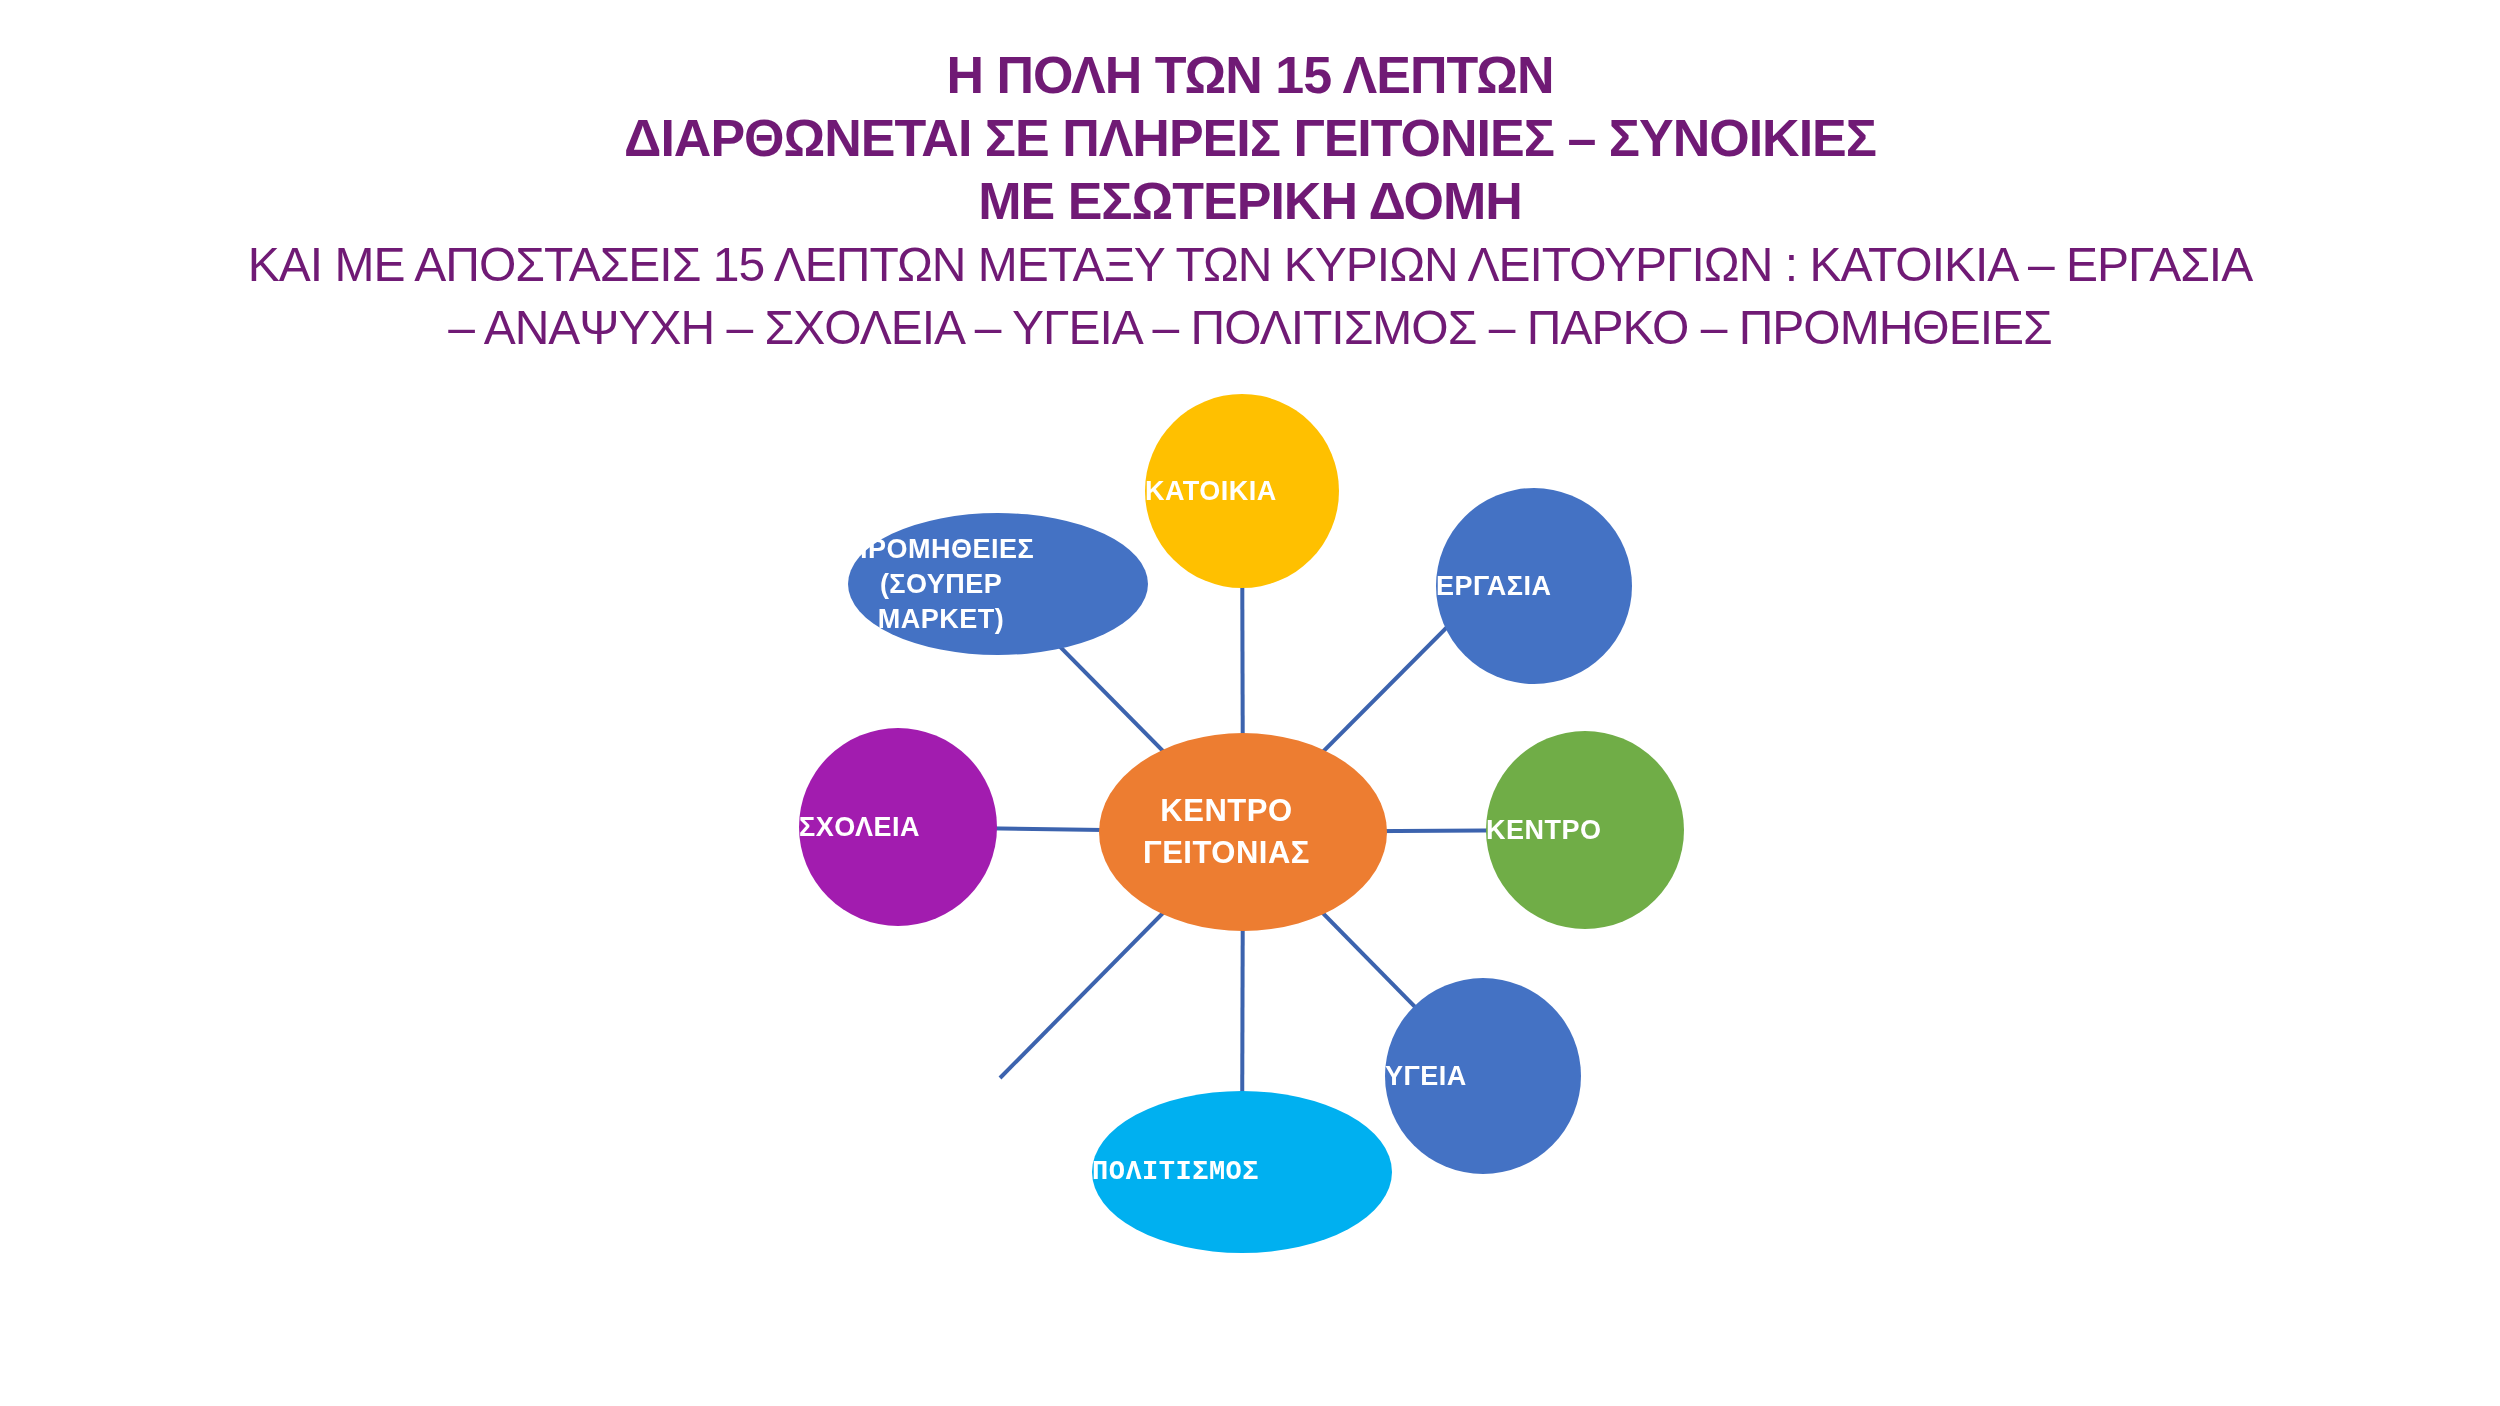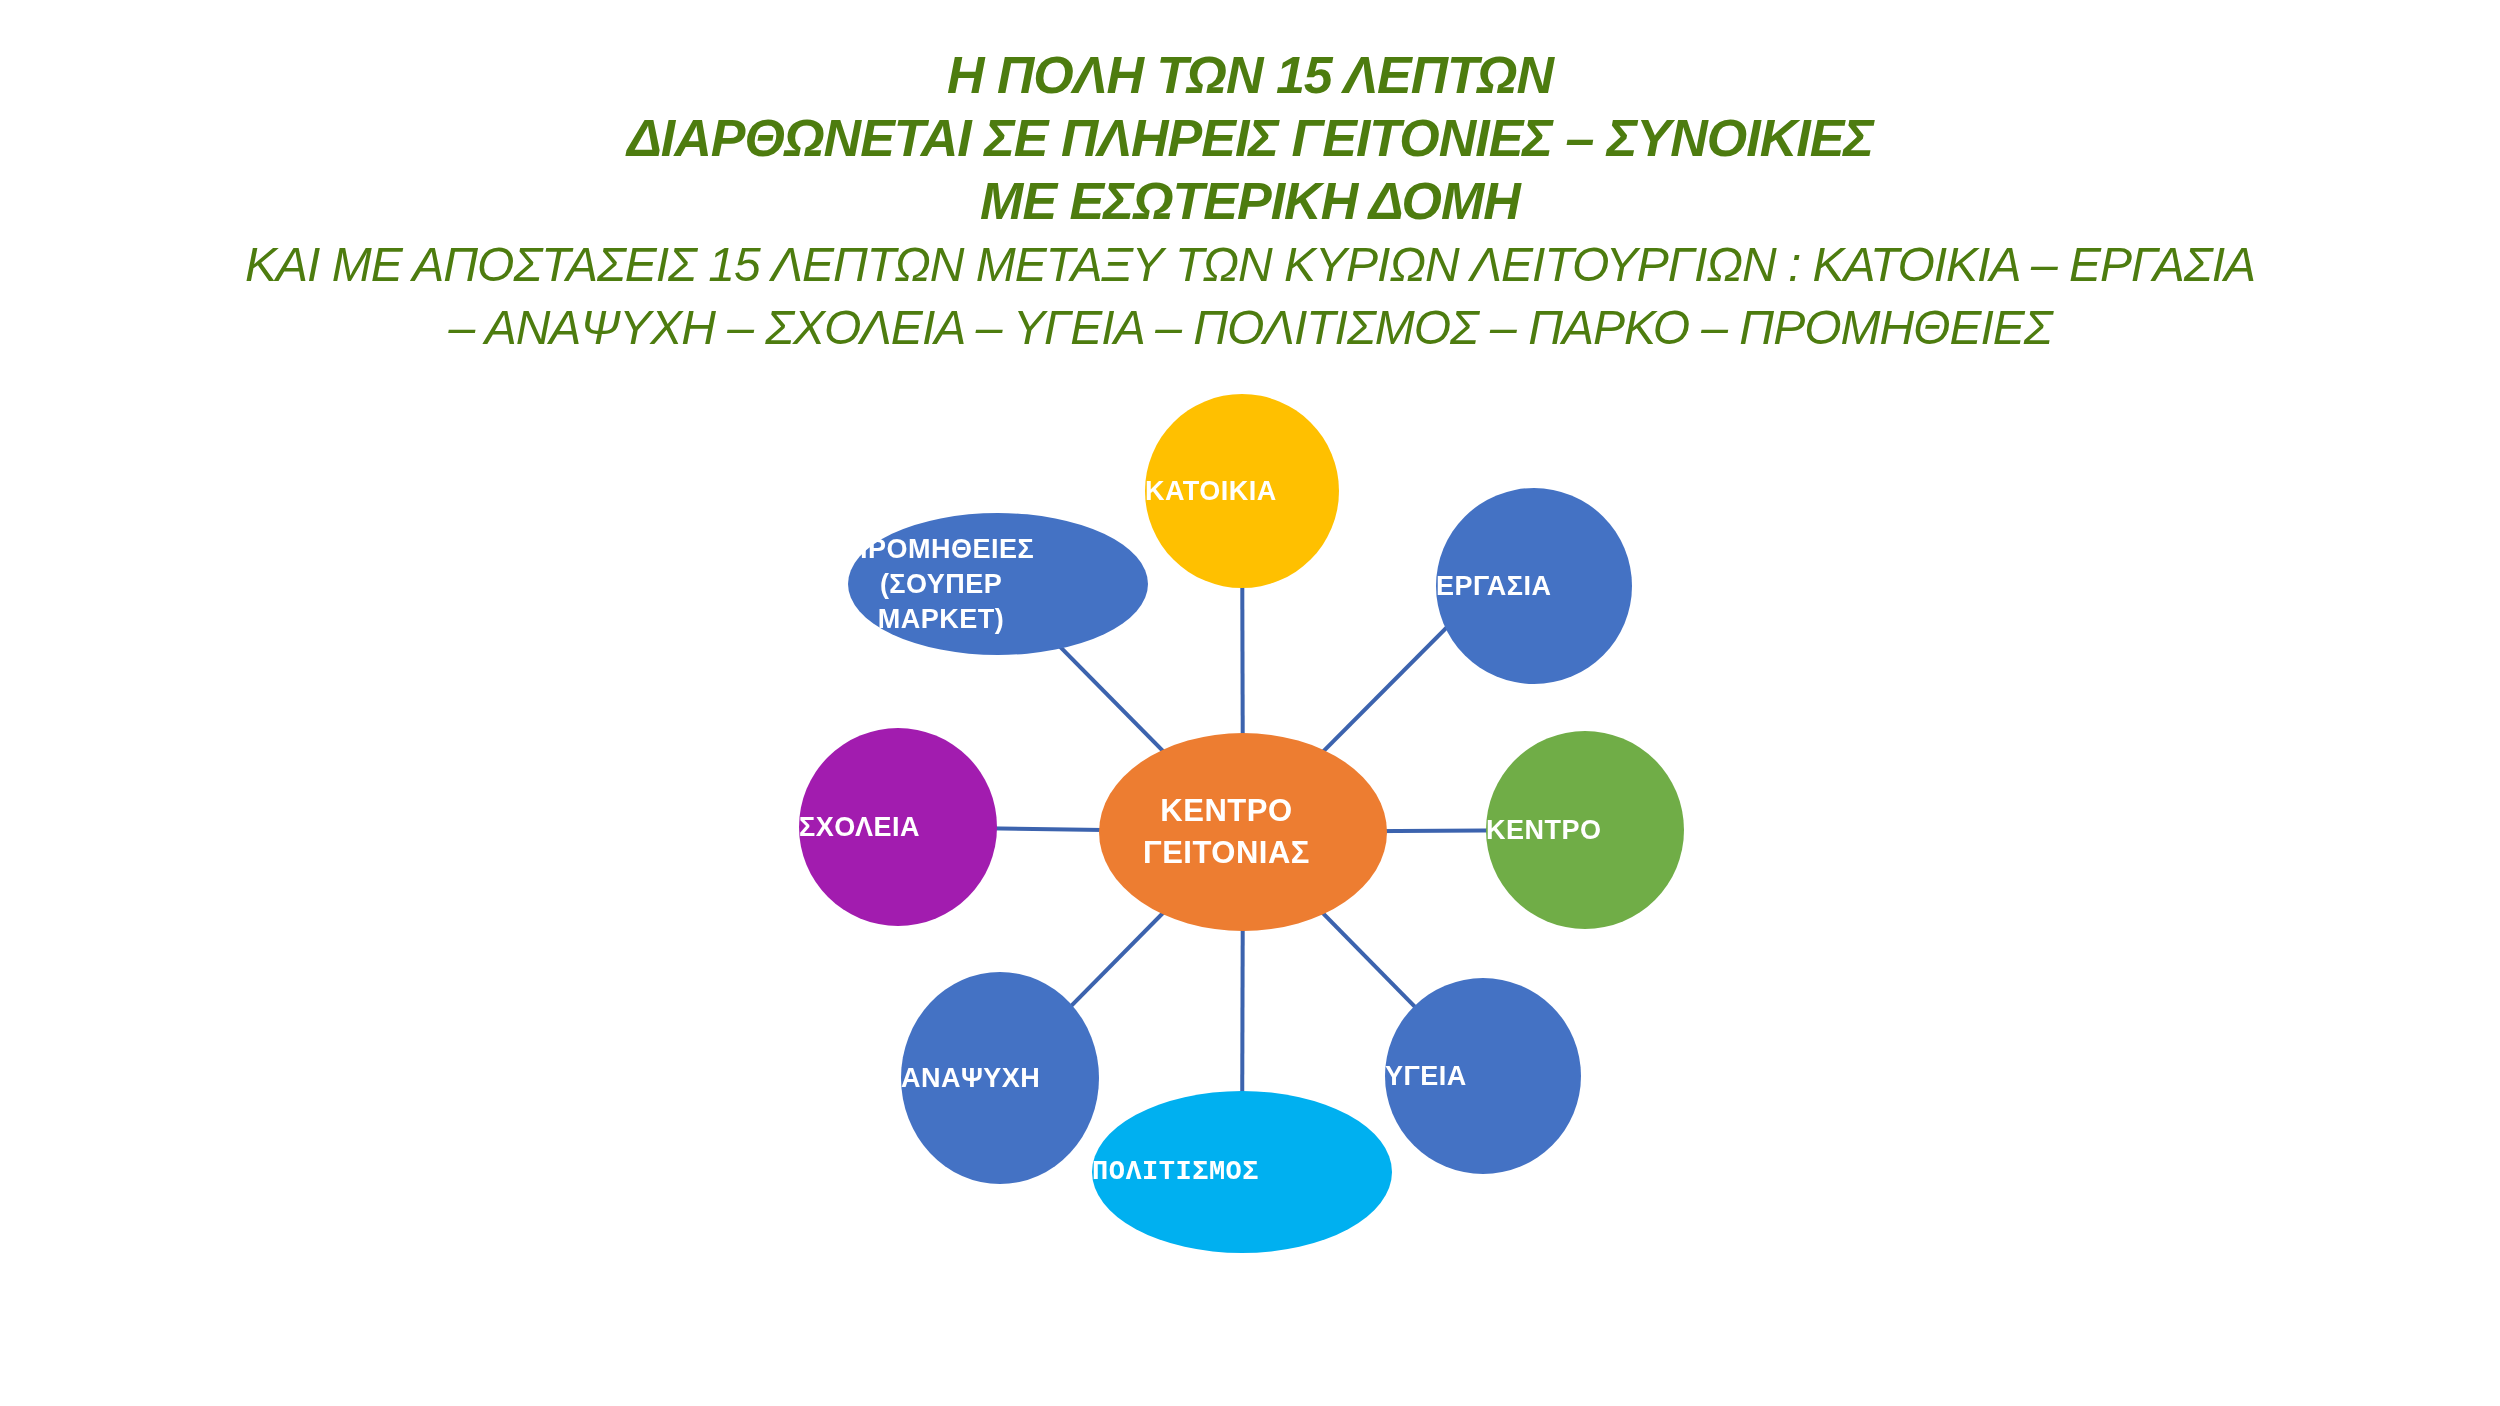--- a/index.html
+++ b/index.html
@@ -19,22 +19,21 @@
     text-align: center;
     color: #000000;
   }
   .title-line {
     display: block;
     height: 63px;
     line-height: 63px;
     font-size: 48px;
     letter-spacing: -1px;
     white-space: pre-line;
-    color: #4d7c0f;
-    font-style: italic;
+    color: #701a75;
   }
   .title-line.bold {
     font-weight: bold;
     font-size: 52px;
   }
 
   
   #connector-svg {
     position: absolute;
     left: 0; top: 0;
@@ -120,23 +119,20 @@
 
   <div class="node" id="node-kentro" style="background-color: rgb(237, 125, 49);">
     <span class="node-label center-label">ΚΕΝΤΡΟ
 ΓΕΙΤΟΝΙΑΣ</span>
   </div>
 
   <div class="node" id="node-parko" style="background-color: rgb(112, 173, 71);">
     <span class="node-label">ΚΕΝΤΡΟ</span>
   </div>
 
-  <div class="node" id="node-anapsyxi" style="background-color: rgb(68, 114, 196);">
-    <span class="node-label">ΑΝΑΨΥΧΗ</span>
-  </div>
 
   <div class="node" id="node-ygeia" style="background-color: rgb(68, 114, 196);">
     <span class="node-label">ΥΓΕΙΑ</span>
   </div>
 
   <div class="node" id="node-politismos" style="background-color: rgb(0, 176, 240); font-family: Liberation Mono, monospace;">
     <span class="node-label">ΠΟΛΙΤΙΣΜΟΣ</span>
   </div>
 
 </div>

